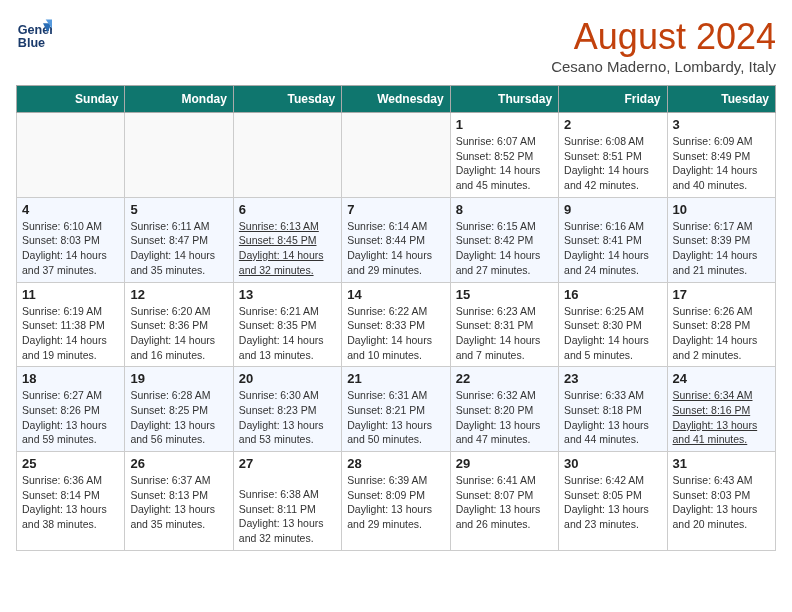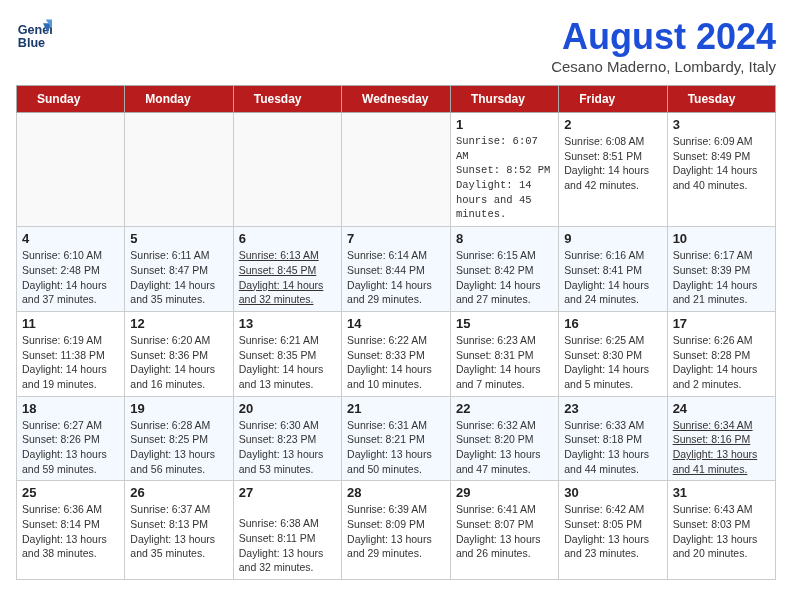--- a/index.html
+++ b/index.html
@@ -23,37 +23,37 @@
     }
     .logo-icon {
       width: 36px;
       height: 36px;
     }
     .title-section {
       text-align: right;
     }
     .month-year {
       font-size: 36px;
-      font-weight: bold;
-      color: #1d4ed8;
+      font-weight: normal;
+      color: #c2410c;
     }
     .location {
       font-size: 15px;
       color: #444;
     }
     .calendar {
       width: 100%;
       border-collapse: collapse;
       font-size: 11px;
     }
     .calendar th {
-      background-color: #b91c1c;
+      background-color: #0f766e;
       color: #fff;
-      text-align: left;
-      padding: 6px 20px;
+      text-align: right;
+      padding: 6px 6px;
       font-size: 12px;
       font-weight: bold;
       border: 1px solid #aaa;
     }
     .calendar td {
       border: 1px solid #ccc;
       vertical-align: top;
       padding: 4px 5px;
       width: 107px;
       min-height: 80px;
@@ -109,42 +109,42 @@
       </tr>
   </thead>
   <tbody id="calendar-body">
       <tr>
         <td class="empty"></td>
         <td class="empty"></td>
         <td class="empty"></td>
         <td class="empty"></td>
         <td>
           <span class="day-number">1</span>
-          <div class="cell-info" style="white-space: pre-line; font-family: Liberation Mono, monospace;">Sunrise: 6:07 AM
+          <div class="cell-info" style="white-space: pre-line;">Sunrise: 6:07 AM
 Sunset: 8:52 PM
 Daylight: 14 hours and 45 minutes.</div>
         </td>
         <td>
           <span class="day-number">2</span>
           <div class="cell-info" style="white-space: pre-line;">Sunrise: 6:08 AM
 Sunset: 8:51 PM
 Daylight: 14 hours and 42 minutes.</div>
         </td>
         <td>
           <span class="day-number">3</span>
           <div class="cell-info" style="white-space: pre-line;">Sunrise: 6:09 AM
 Sunset: 8:49 PM
 Daylight: 14 hours and 40 minutes.</div>
         </td>
       </tr>
       <tr>
         <td>
           <span class="day-number">4</span>
           <div class="cell-info" style="white-space: pre-line;">Sunrise: 6:10 AM
-Sunset: 2:48 PM
+Sunset: 8:03 PM
 Daylight: 14 hours and 37 minutes.</div>
         </td>
         <td>
           <span class="day-number">5</span>
           <div class="cell-info" style="white-space: pre-line;">Sunrise: 6:11 AM
 Sunset: 8:47 PM
 Daylight: 14 hours and 35 minutes.</div>
         </td>
         <td>
           <span class="day-number">6</span>

